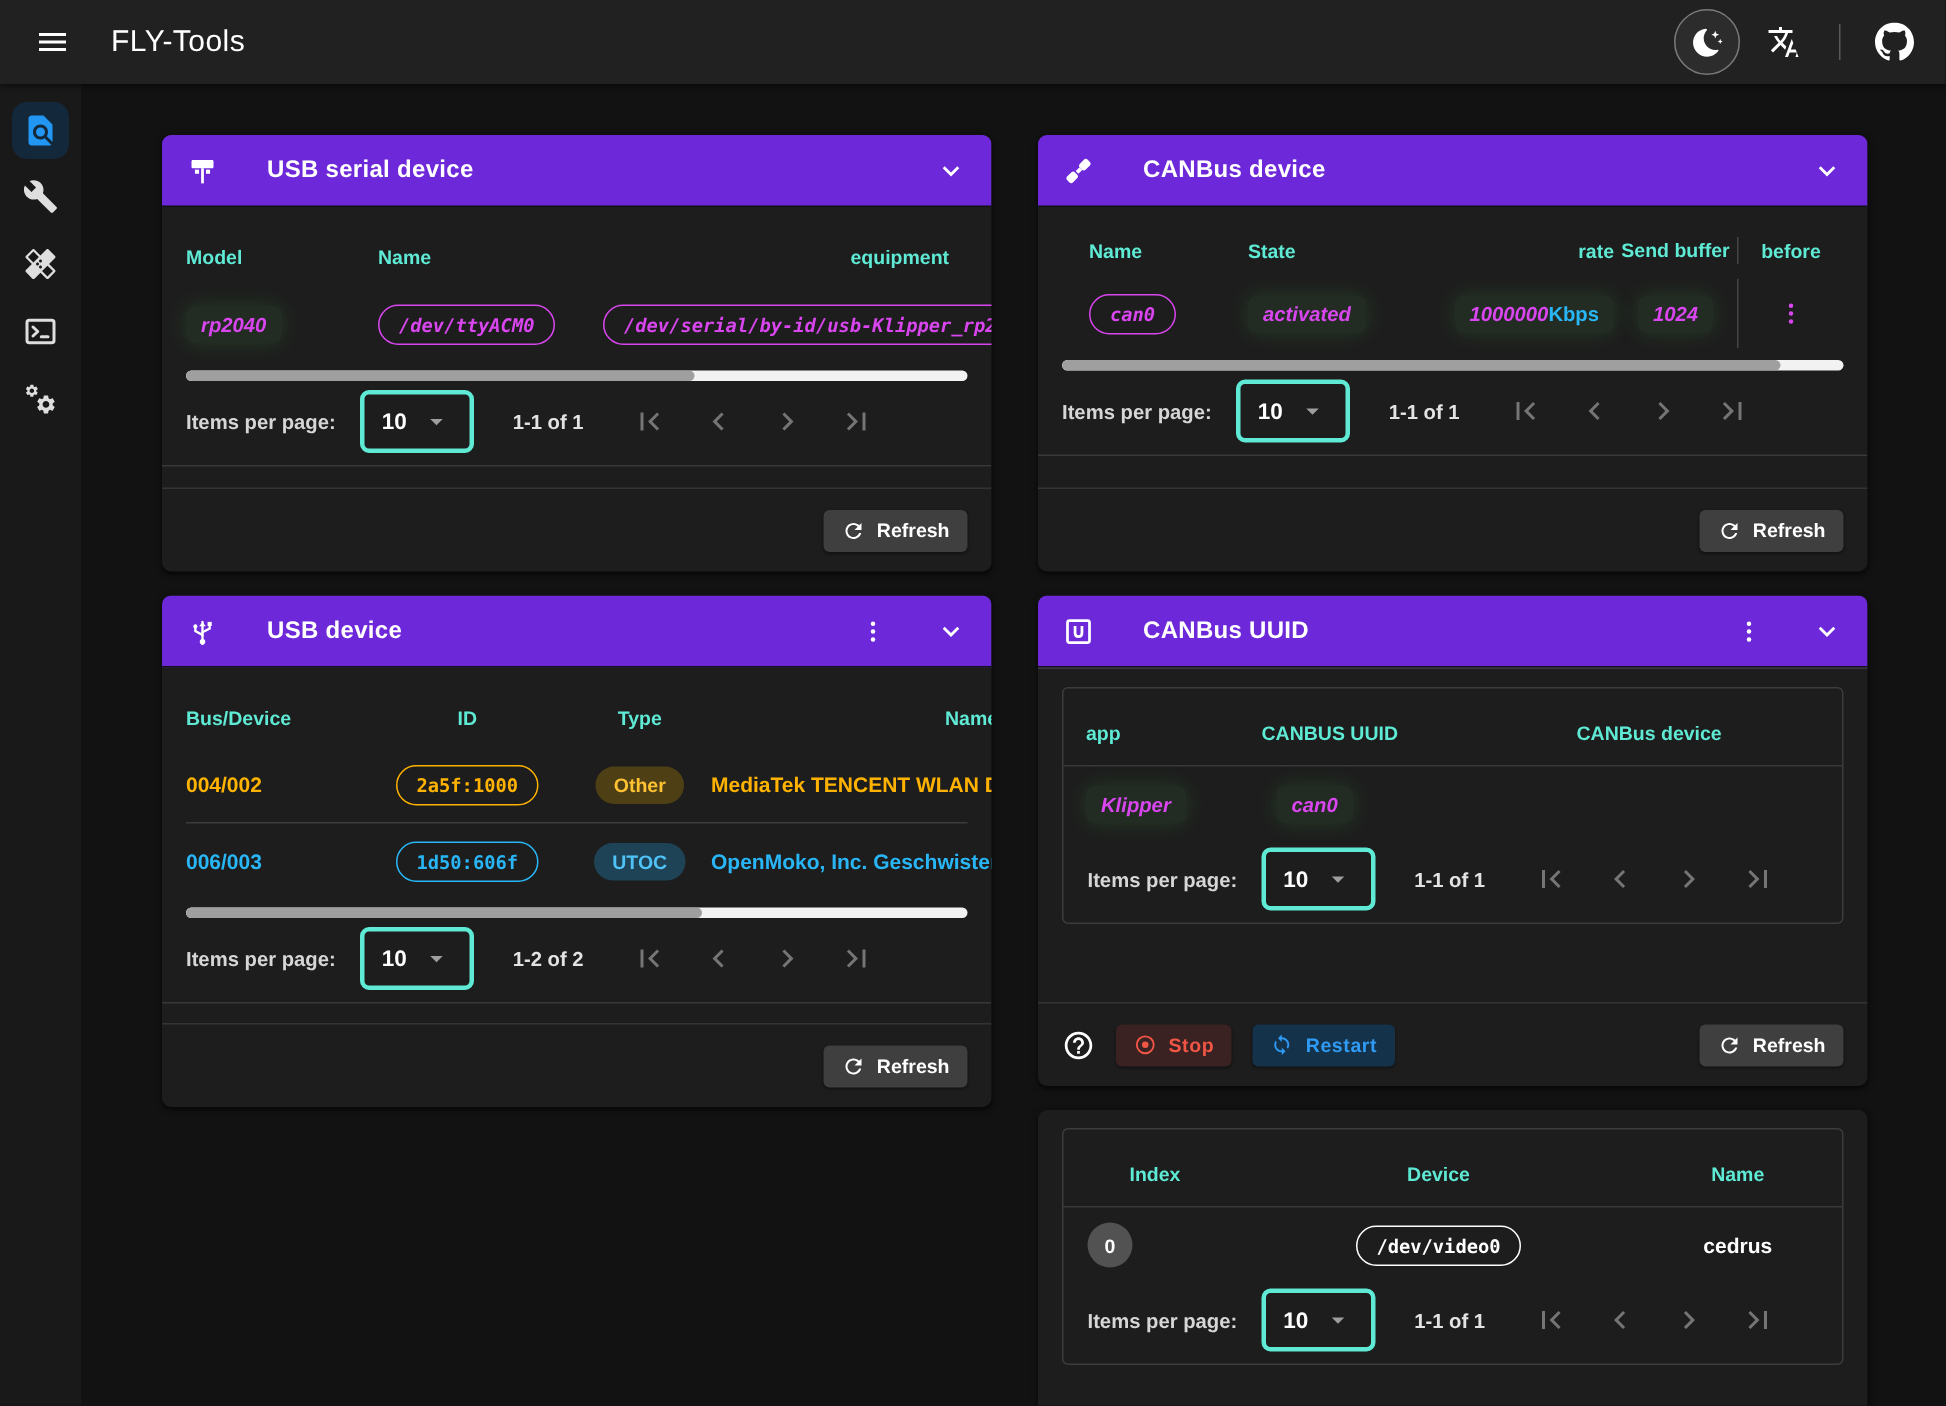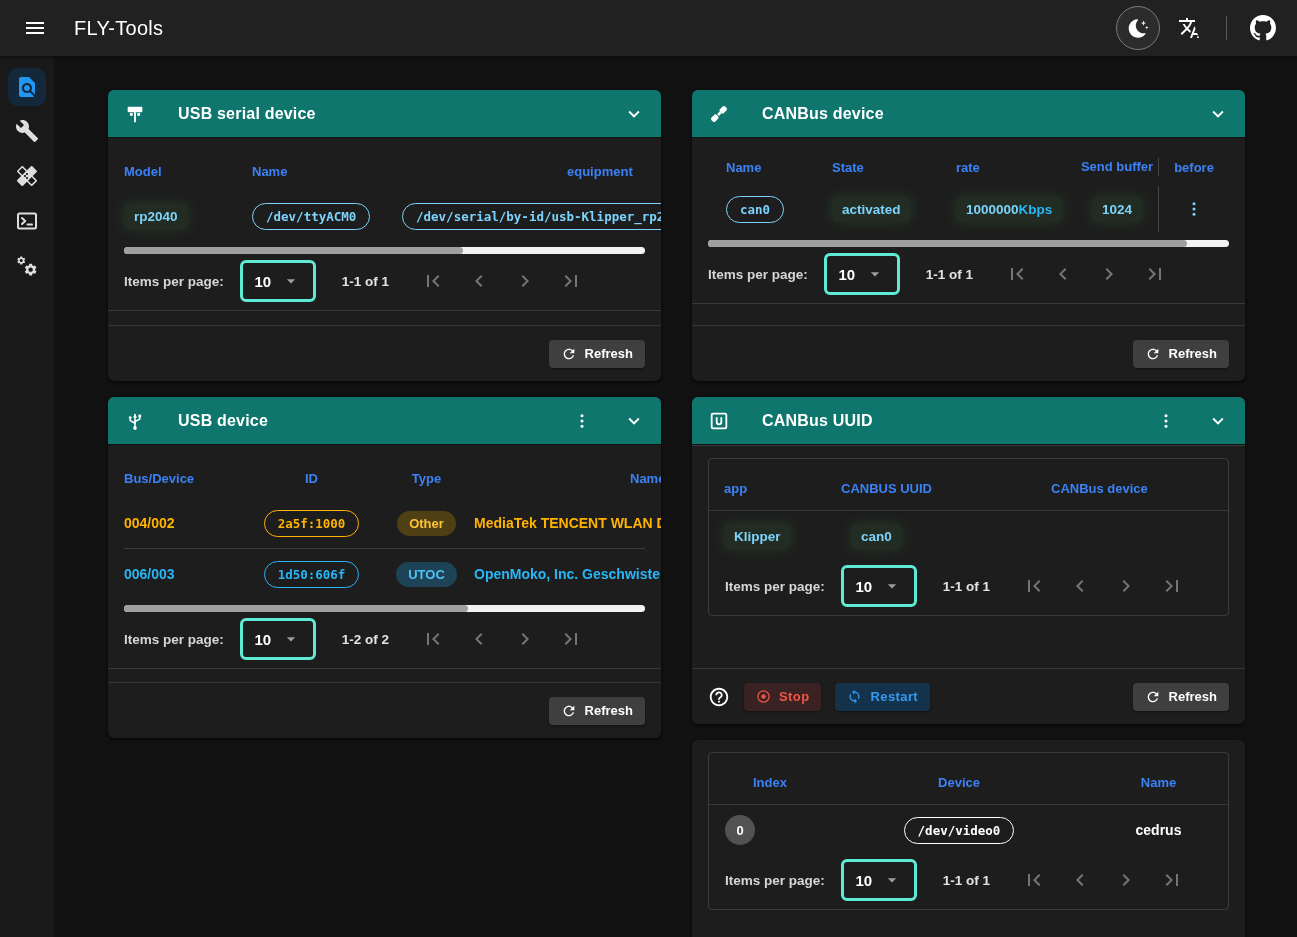--- a/index.html
+++ b/index.html
@@ -28,42 +28,42 @@
   .side-item.active { background:#14283c; color:#2196f3; width:38px; height:38px; }
 
   
   .main { position:absolute; left:54px; top:56px; right:0; bottom:0;
     overflow:hidden; padding:34px 52px 0 54px; display:flex; gap:31px; }
   .col { width:553px; display:flex; flex-direction:column; gap:16px; }
 
   .card { width:553px; background:#1d1d1d; border-radius:6px; overflow:hidden;
     box-shadow:0 1px 5px rgba(0,0,0,.45), 0 2px 2px rgba(0,0,0,.3);
     display:flex; flex-direction:column; flex:none; }
-  .card-header { height:48px; flex:none; background:#0f766e; display:flex;
+  .card-header { height:48px; flex:none; background:#6d28d9; display:flex;
     align-items:center; padding:0 14px; border-bottom:1px solid #111; }
   .card-header .hicon { width:26px; display:flex; justify-content:center; color:#fff; }
   .card-title { margin-left:30px; font-size:16px; font-weight:700; letter-spacing:.2px; }
   .header-actions { margin-left:auto; display:flex; align-items:center; gap:26px; }
   .iconbtn { width:26px; height:26px; display:flex; align-items:center;
     justify-content:center; color:#fff; cursor:pointer; }
 
   
-  .thead { display:grid; align-items:center; color:#3b82f6; font-size:13px;
+  .thead { display:grid; align-items:center; color:#5eead4; font-size:13px;
     font-weight:700; padding:26px 16px 12px; }
   .trow  { display:grid; align-items:center; min-height:50px; padding:2px 16px; font-size:14px; }
   .sep   { height:1px; background:rgba(255,255,255,.14); margin:0 16px; }
   .sep-full { height:1px; background:rgba(255,255,255,.12); }
 
   
   .g-serial { grid-template-columns:128px 150px auto; }
   .g-serial .c3h { padding-left:165px; white-space:nowrap; }
   
   .g-can { grid-template-columns:108px 130px 130px 82px 71px; }
   .g-can .c1 { padding-left:18px; } .g-can .c2 { padding-left:16px; }
-  .g-can .c3 { padding-left:10px; } .g-can .cbuf { text-align:center; }
+  .g-can .c3 { padding-left:10px;text-align:right; } .g-can .cbuf { text-align:center; }
   .thead.g-can { padding-top:20px; padding-bottom:8px; }
   .op-cell { border-left:1px solid rgba(255,255,255,.18); align-self:stretch;
     display:flex; align-items:center; justify-content:center; }
   .op-head { border-left:1px solid rgba(255,255,255,.18); align-self:stretch;
     display:flex; align-items:center; justify-content:center; }
   
   .g-usb { grid-template-columns:120px 135px 95px auto; }
   .g-usb .c2, .g-usb .c3 { justify-self:center; }
   .g-usb .c4h { padding-left:156px; white-space:nowrap; }
   .g-usb .c4 { white-space:nowrap; }
@@ -76,21 +76,21 @@
   .g-cam .c2 { justify-self:center; } .g-cam .c3 { justify-self:center; }
 
   
   .pill { display:inline-flex; align-items:center; justify-content:center;
     border:1px solid currentColor; border-radius:16px; padding:5px 13px;
     font-family:"DejaVu Sans Mono", monospace; font-size:12.5px; font-weight:700;
     white-space:nowrap; width:max-content; }
   .glow { display:inline-block; width:max-content; padding:5px 10px; border-radius:6px;
     font-size:13.5px; font-weight:700; background:rgba(76,175,80,.10);
     box-shadow:0 0 14px rgba(76,175,80,.20); }
-  .green { color:#7dd3fc; }
+  .green { color:#d946ef;font-style:italic; }
   .amber { color:#ffb300; }
   .blue  { color:#29b6f6; }
   .white { color:#fff; }
   .unit-blue { color:#29b6f6; font-weight:800; }
   .badge { display:inline-block; border-radius:14px; padding:5px 12px;
     font-size:13px; font-weight:700; width:max-content; }
   .badge-amber { background:#4e3f14; color:#ffc233; }
   .badge-blue  { background:#1e4356; color:#4fc3f7; }
   .idx-circle { width:30px; height:30px; border-radius:50%; background:#525252;
     display:flex; align-items:center; justify-content:center; font-size:13px; font-weight:700; }

